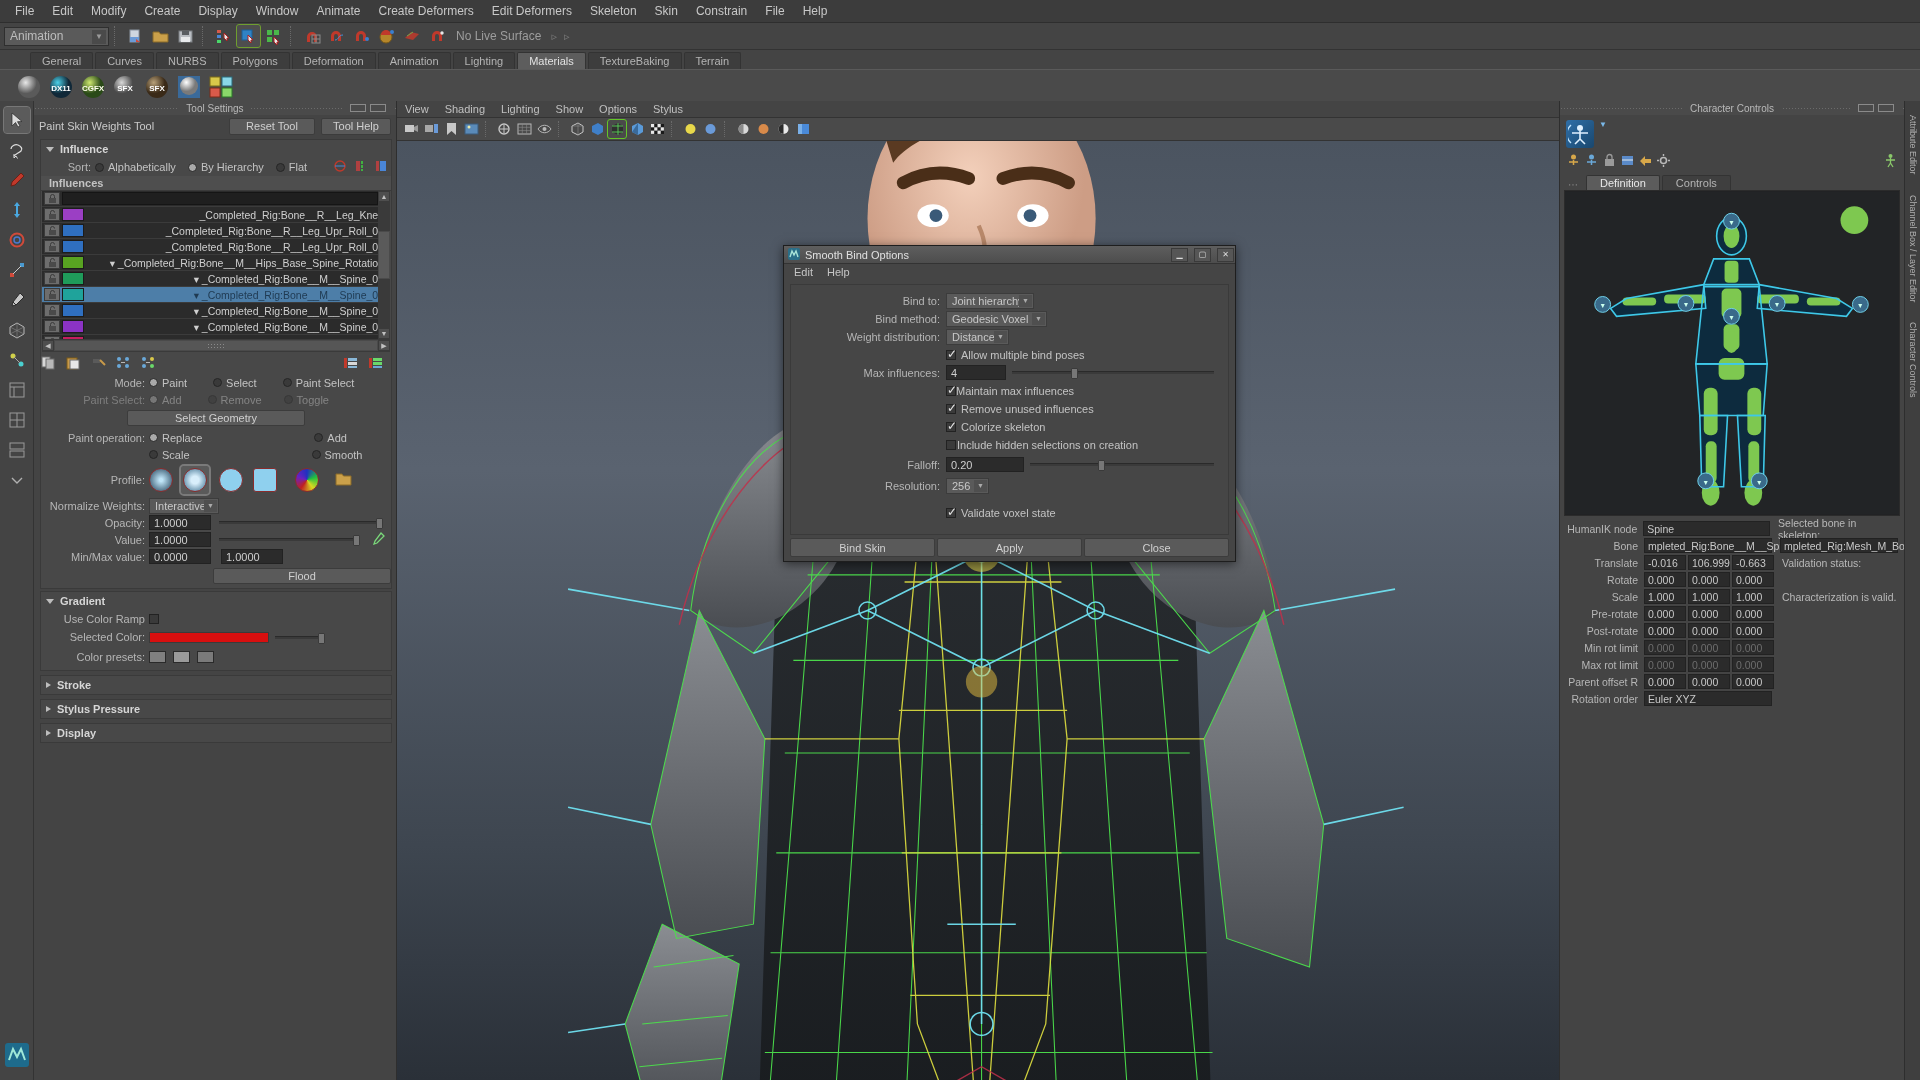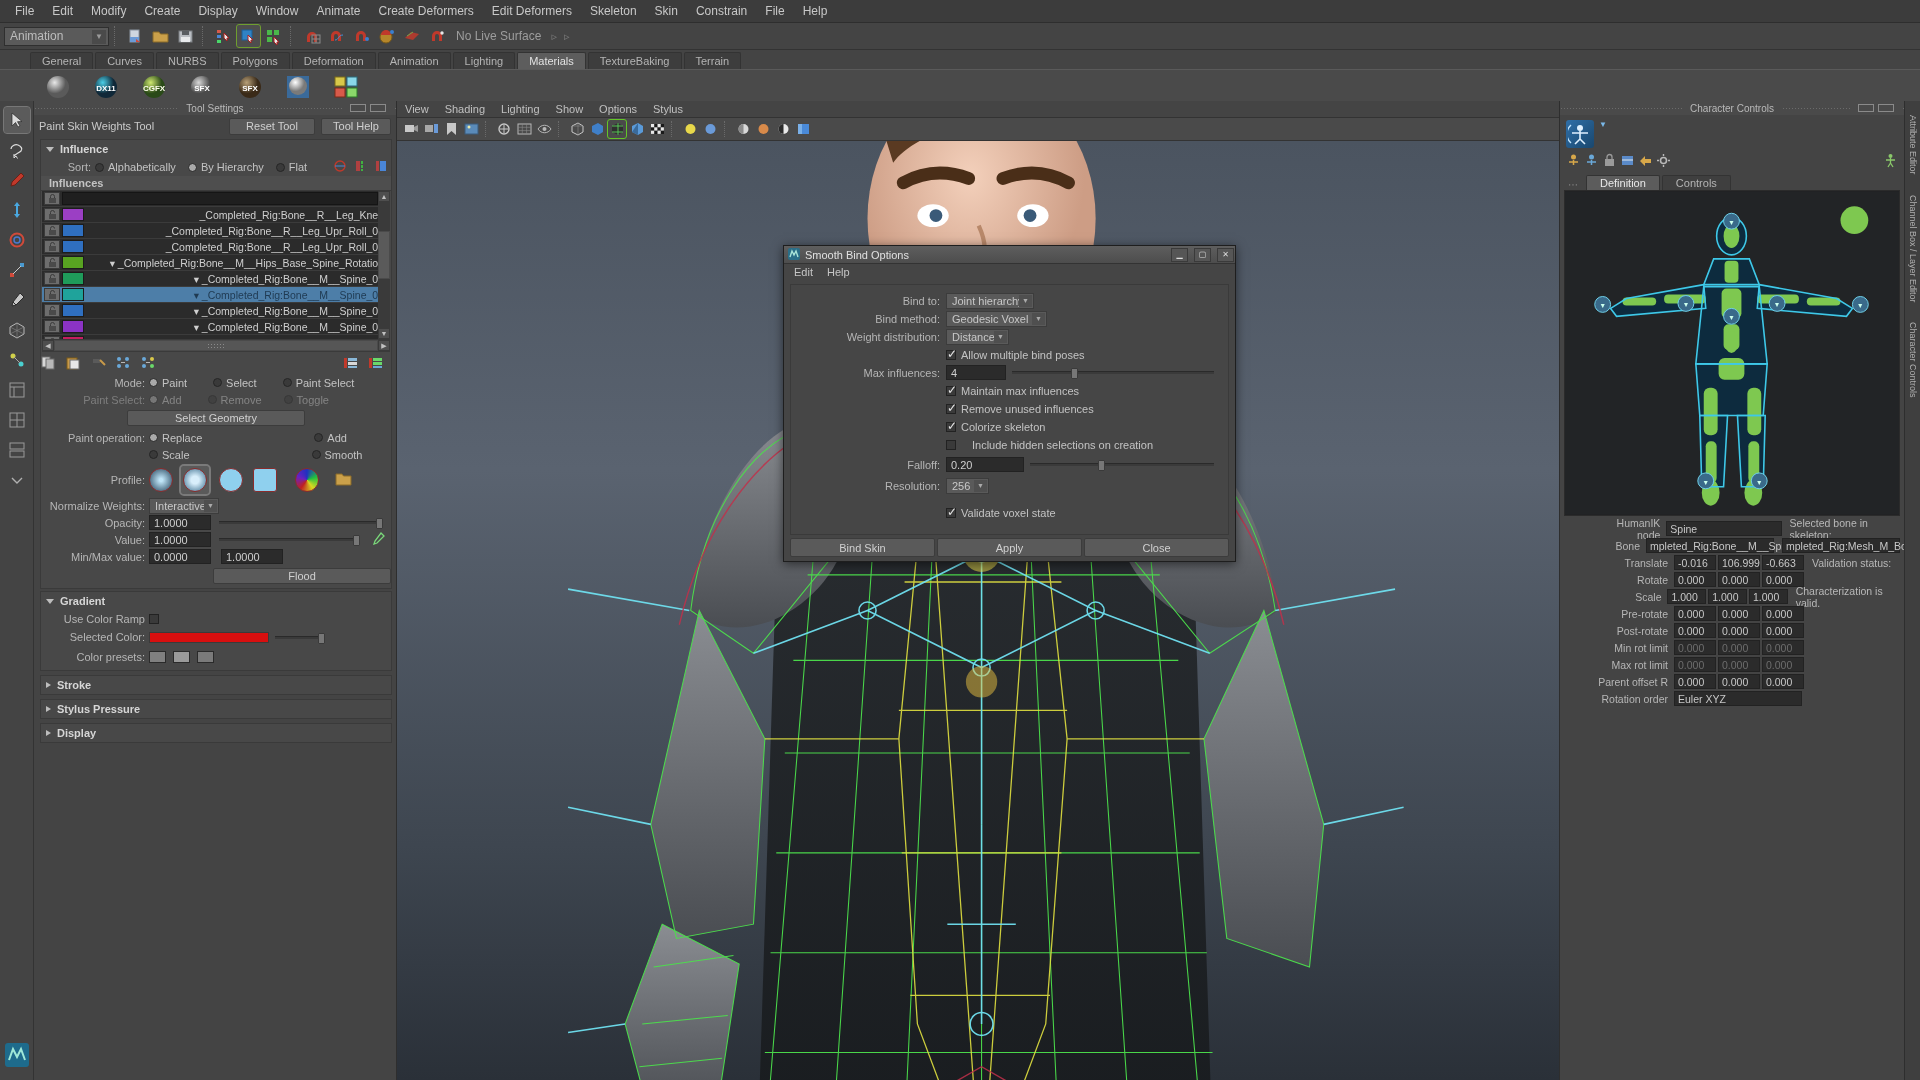--- a/index.html
+++ b/index.html
@@ -25,21 +25,21 @@
   .tbtn.sel { outline:1px solid #6f9e2f; background:#4e4e4e; }
   .livesurf { font-size:12px; color:#9d9d9d; margin-left:6px; }
   .arrowpair { color:#7b7b7b; font-size:11px; margin-left:8px; letter-spacing:2px;}
 
   
   .shelfwrap { background:#444; border-bottom:1px solid #333; }
   .shelftabs { height:19px; display:flex; align-items:flex-end; padding-left:30px; }
   .shelftab { height:17px; padding:0 11px; line-height:17px; font-size:11px; background:#3d3d3d;
     border:1px solid #333; border-bottom:none; margin-right:2px; color:#b4b4b4; border-radius:2px 2px 0 0;}
   .shelftab.active { background:#5d5d5d; color:#e2e2e2; }
-  .shelficons { height:34px; background:#4a4a4a; display:flex; align-items:center; padding-left:44px; gap:20px;
+  .shelficons { height:34px; background:#4a4a4a; display:flex; align-items:center; padding-left:15px; gap:4px;
     border-top:1px solid #5a5a5a;}
   .shicon { width:28px; height:28px; border-radius:3px; display:flex; align-items:center; justify-content:center;
     font-size:9px; font-weight:bold; overflow:hidden; }
 
   
   .main { position:absolute; top:101px; left:0; width:1920px; height:979px; display:flex; }
 
   
   .toolbox { width:34px; background:#444; display:flex; flex-direction:column; align-items:center;
     padding-top:6px; gap:4px; border-right:1px solid #333; }
@@ -153,21 +153,21 @@
   .ccRow .lb { width:52px; text-align:right; font-size:11px; color:#b6b6b6;}
   .ccIconBar { display:flex; align-items:center; gap:3px; padding:3px 6px; }
   .ccIcon { width:15px; height:15px; border-radius:2px; }
   .ccTabs { display:flex; align-items:flex-end; padding-left:8px; gap:2px; height:17px; margin-top:2px;}
   .ccTab { height:15px; padding:0 13px; line-height:15px; font-size:11px; background:#3f3f3f;
     border:1px solid #333; border-bottom:none; color:#b4b4b4; border-radius:2px 2px 0 0;}
   .ccTab.active { background:#5c5c5c; color:#e8e8e8; }
   .ccStage { margin:0 4px; height:326px; background:#232323; border:1px solid #2b2b2b; position:relative;}
   .ccTable { margin:4px 4px 0 4px; font-size:10.5px; }
   .ctRow { display:flex; align-items:center; height:17px; gap:2px; }
-  .ctLbl { width:78px; text-align:right; padding-right:4px; color:#b6b6b6;margin-left:30px; }
+  .ctLbl { width:78px; text-align:right; padding-right:4px; color:#b6b6b6; }
   .ctIn { background:#2b2b2b; border:1px solid #222; height:15px; color:#c8c8c8; font-size:10.5px;
     display:flex; align-items:center; padding-left:3px; }
   .ctIn.dis { color:#6d6d6d; }
   .statusTxt { font-size:10.5px; color:#b8b8b8; }
 
   
   .grip { background-image:radial-gradient(#6b6b6b 30%, transparent 31%); background-size:3px 3px; }
 </style>
 </head>
 <body>
@@ -1105,36 +1105,36 @@
             <span class="dlabel">Max influences:</span>
             <span class="field" style="width:60px">4</span>
             <span class="sliderTrack" style="margin-left:6px;margin-right:14px">
               <span class="sliderHandle" style="left:29%"></span>
             </span>
           </div>
 
           <div class="drow">
             <span class="dlabel"></span>
             <span class="chk on"></span>
-            <span style="margin-left:5px">Maintain max influences</span>
+            <span style="">Maintain max influences</span>
           </div>
           <div class="drow">
             <span class="dlabel"></span>
             <span class="chk on"></span>
             <span style="margin-left:5px">Remove unused influences</span>
           </div>
           <div class="drow">
             <span class="dlabel"></span>
             <span class="chk on"></span>
             <span style="margin-left:5px">Colorize skeleton</span>
           </div>
           <div class="drow">
             <span class="dlabel"></span>
             <span class="chk"></span>
-            <span style="margin-left:16px">Include hidden selections on creation</span>
+            <span style="margin-left:1px">Include hidden selections on creation</span>
           </div>
 
           <div class="drow" style="margin-top:3px">
             <span class="dlabel">Falloff:</span>
             <span class="field" style="width:78px">0.20</span>
             <span class="sliderTrack" style="margin-left:6px;margin-right:14px">
               <span class="sliderHandle" style="left:37%"></span>
             </span>
           </div>
 

